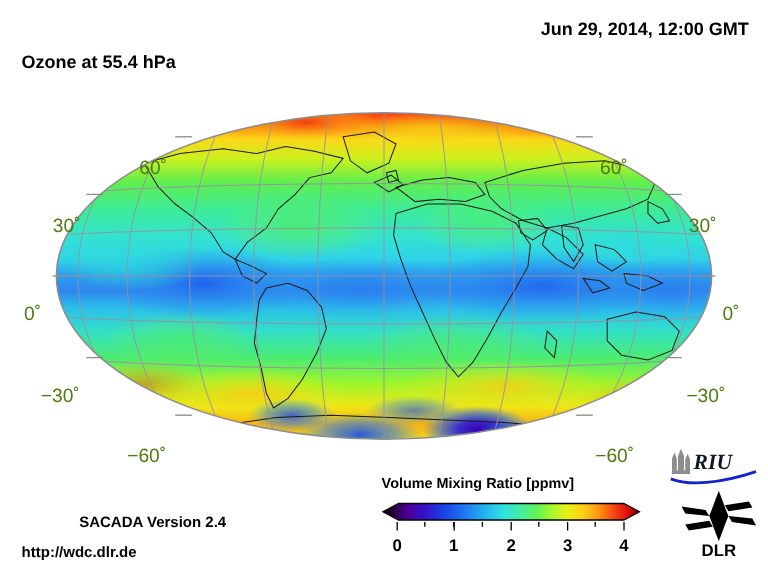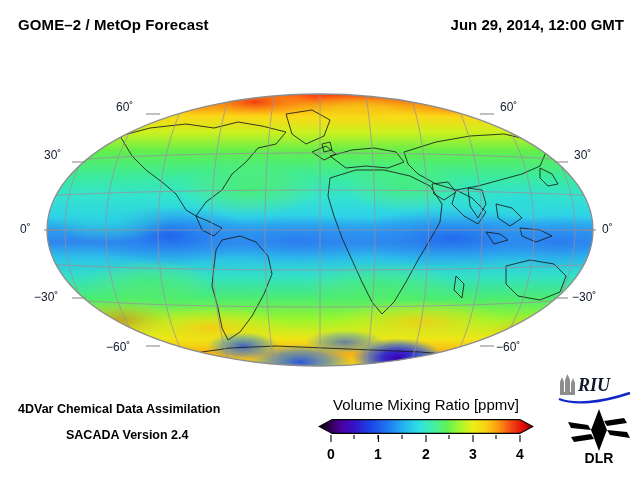--- a/index.html
+++ b/index.html
@@ -16,39 +16,39 @@
   .hdr-right{position:absolute;right:16px;top:16px;font-size:15px;font-weight:bold;color:#000;text-align:left;}
 
   
   .foot{position:absolute;left:18px;font-size:12.5px;font-weight:bold;color:#000;}
   .foot.l1{top:402px;}
   .foot.l2{top:428px;margin-left:48px;}
   .foot.l3{top:453px;}
 
   
   .cb-wrap{position:absolute;left:318px;top:396px;width:216px;height:76px;}
-  .cb-title{font-size:15px;font-weight:normal;color:#000;text-align:center;width:216px;}
+  .cb-title{font-size:12px;font-weight:bold;color:#000;width:216px;}
   .cb-canvas{position:absolute;left:0;top:22px;}
   .cb-ticklabels{position:absolute;left:0;top:50px;width:216px;height:20px;}
   .cb-ticklabels span{position:absolute;font-size:14px;font-weight:bold;color:#000;transform:translateX(-50%);}
 
   
   .map-wrap{position:absolute;left:0;top:70px;width:640px;height:320px;}
-  .lat-lab{position:absolute;font-size:12px;color:#0f172a;white-space:nowrap;}
+  .lat-lab{position:absolute;font-size:16px;color:#4d7c0f;white-space:nowrap;margin-top:32px;}
 
   
   .riu{position:absolute;left:556px;top:372px;}
   .dlr{position:absolute;left:566px;top:408px;}
 </style>
 </head>
 <body>
 
 <div class="page">
 
-  <div class="hdr-left">GOME–2 / MetOp Forecast</div>
+  <div class="hdr-left2">Ozone at 55.4 hPa</div>
   <div class="hdr-right">Jun 29, 2014, 12:00 GMT</div>
 
   <div class="map-wrap">
     <svg width="640" height="320" viewBox="0 0 640 320">
       <defs>
         <clipPath id="globeClip">
           <ellipse cx="320" cy="160" rx="273" ry="136"></ellipse>
         </clipPath>
 
         <linearGradient id="latBands" x1="0" y1="0" x2="0" y2="1">
@@ -232,22 +232,22 @@
     <div class="lat-lab" style="left:106px;top:270px;">−60˚</div>
 
     
     <div class="lat-lab" style="left:500px;top:30px;">60˚</div>
     <div class="lat-lab" style="left:574px;top:78px;">30˚</div>
     <div class="lat-lab" style="left:602px;top:152px;">0˚</div>
     <div class="lat-lab" style="left:572px;top:220px;">−30˚</div>
     <div class="lat-lab" style="left:496px;top:270px;">−60˚</div>
   </div>
 
-  <div class="foot l1">4DVar Chemical Data Assimilation</div>
   <div class="foot l2">SACADA Version 2.4</div>
+  <div class="foot l3">http://wdc.dlr.de</div>
 
   <div class="cb-wrap">
     <div class="cb-title">Volume Mixing Ratio [ppmv]</div>
     <svg class="cb-canvas" width="216" height="34" viewBox="0 0 216 34">
       <defs>
         <linearGradient id="cbGrad" x1="0" y1="0" x2="1" y2="0">
             <stop offset="0%" stop-color="#000000"></stop>
             <stop offset="4%" stop-color="#2b0040"></stop>
             <stop offset="10%" stop-color="#4b00a0"></stop>
             <stop offset="16%" stop-color="#3412c8"></stop>

